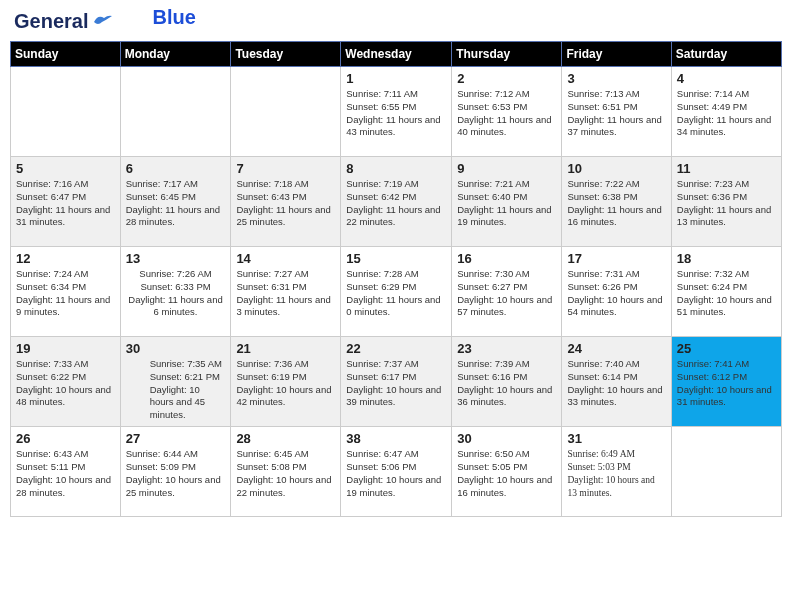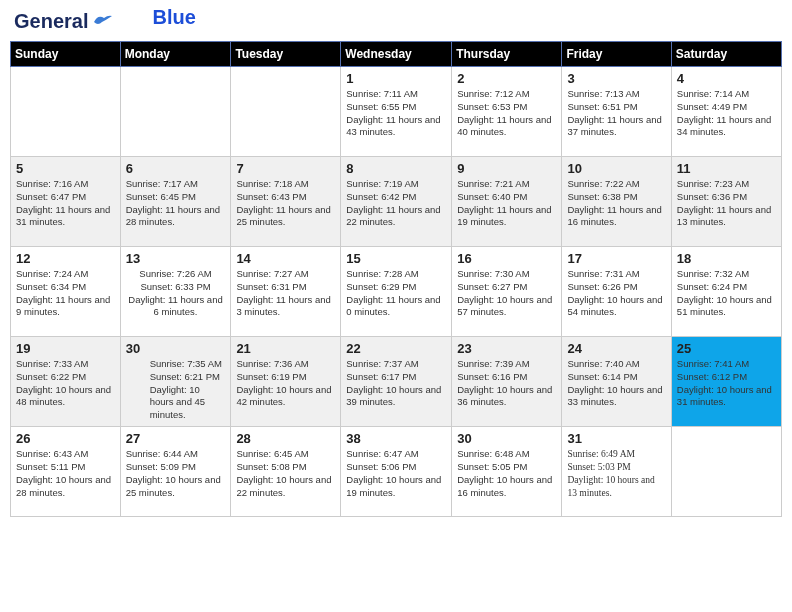--- a/index.html
+++ b/index.html
@@ -291,21 +291,21 @@
 Daylight: 10 hours and 22 minutes.</div>
         </td>
         <td>
           <span class="day-number">38</span>
           <div class="cell-content" style="white-space: pre-line;">Sunrise: 6:47 AM
 Sunset: 5:06 PM
 Daylight: 10 hours and 19 minutes.</div>
         </td>
         <td>
           <span class="day-number">30</span>
-          <div class="cell-content" style="white-space: pre-line;">Sunrise: 6:48 AM
+          <div class="cell-content" style="white-space: pre-line;">Sunrise: 6:50 AM
 Sunset: 5:05 PM
 Daylight: 10 hours and 16 minutes.</div>
         </td>
         <td>
           <span class="day-number">31</span>
           <div class="cell-content" style="white-space: pre-line; font-family: Liberation Serif, serif;">Sunrise: 6:49 AM
 Sunset: 5:03 PM
 Daylight: 10 hours and 13 minutes.</div>
         </td>
         <td class="empty-cell"></td>

